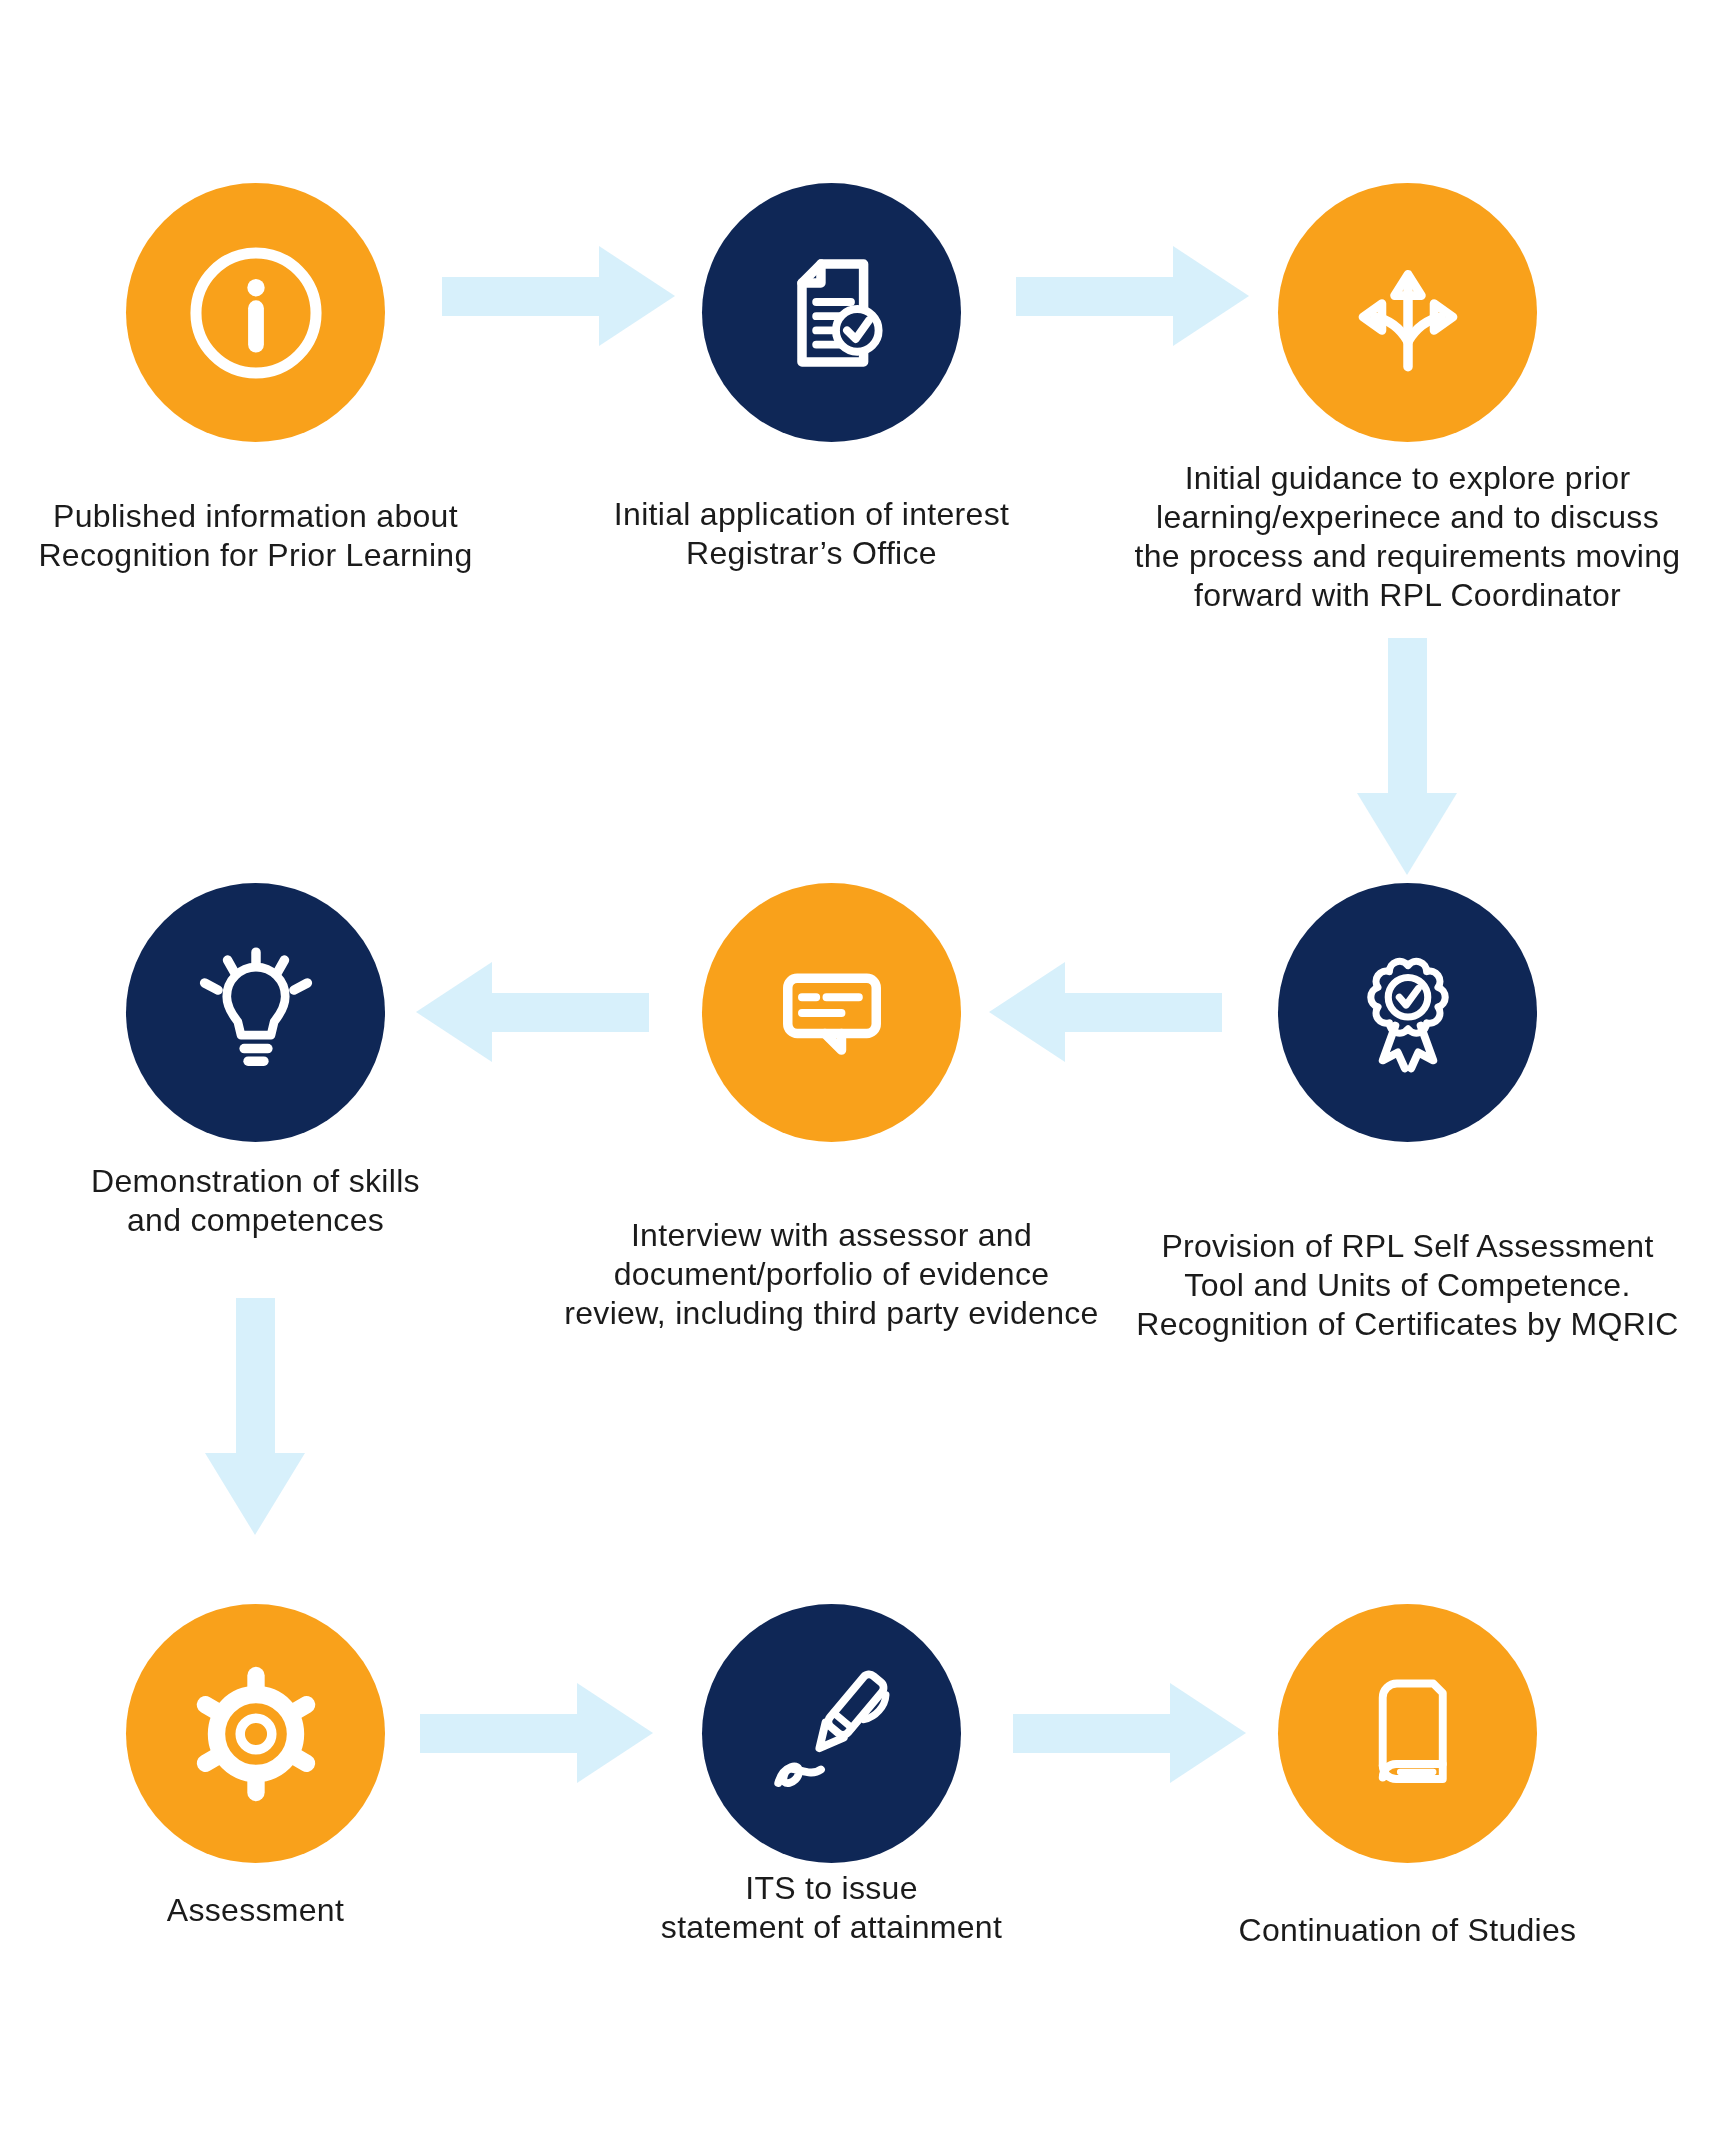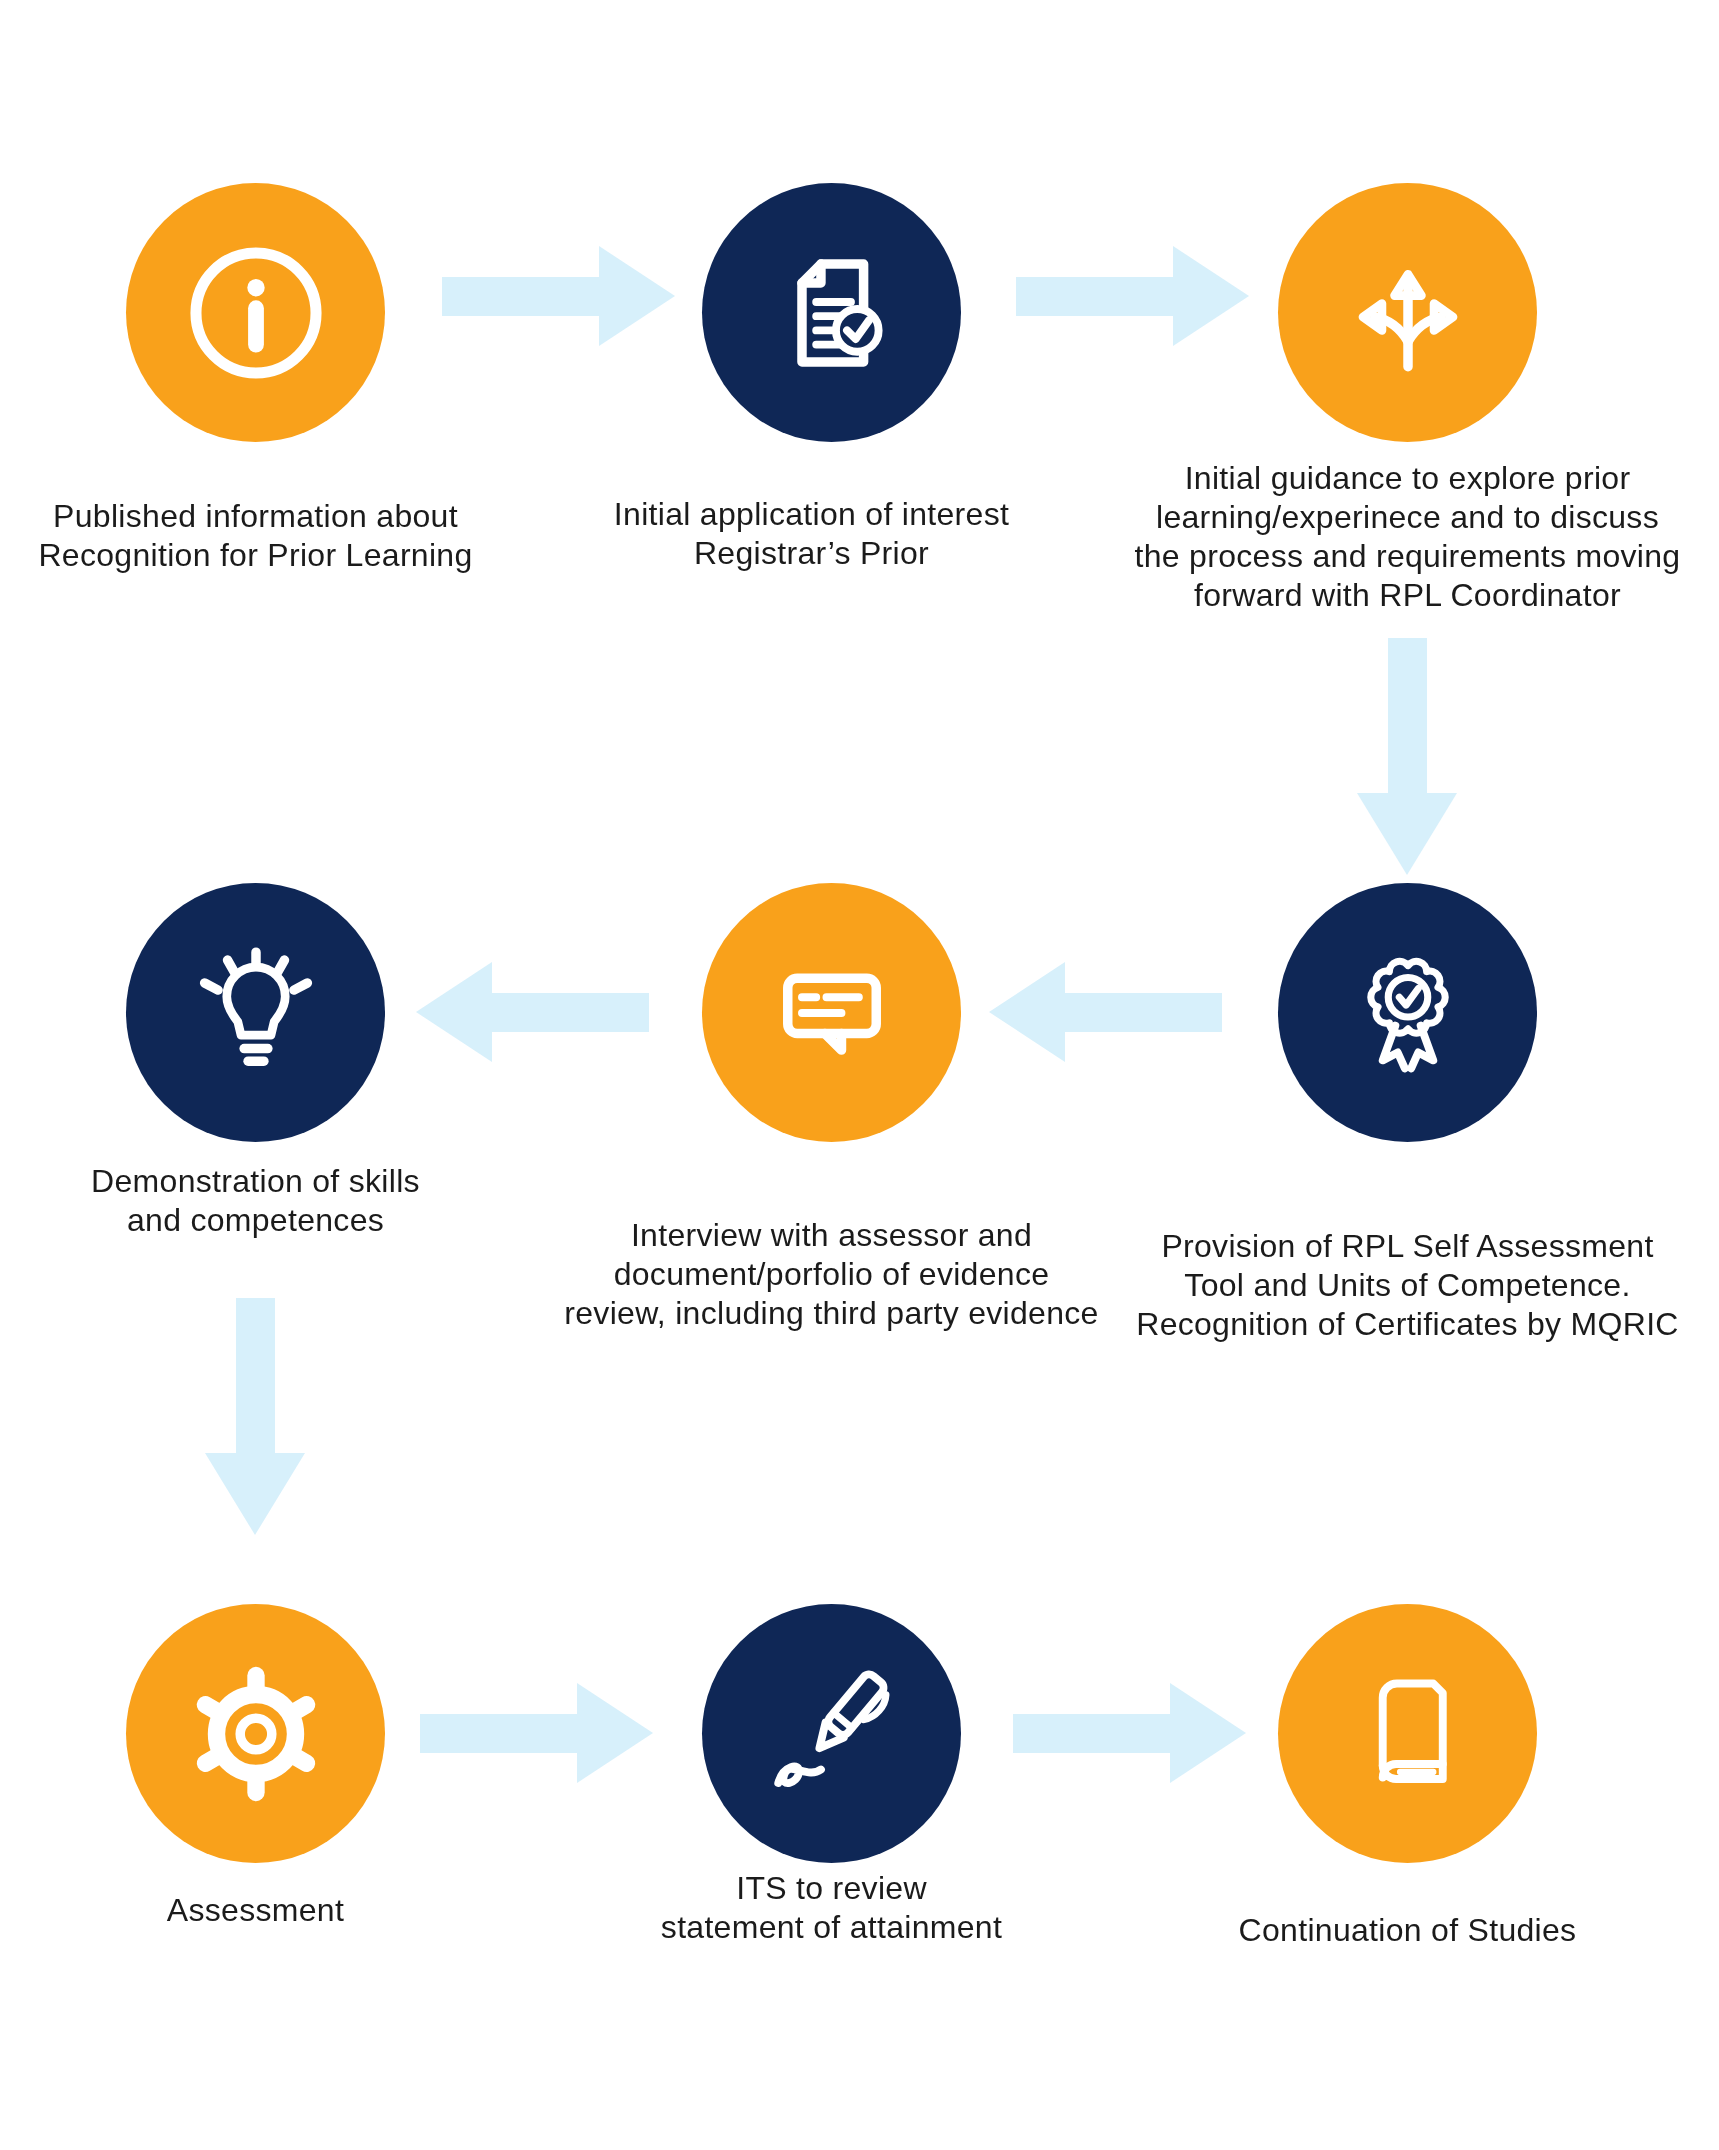--- a/index.html
+++ b/index.html
@@ -182,21 +182,21 @@
       <path d="M45 74 H66" stroke-width="4"></path>
     </svg>
   </div>
 
   <div class="label l1">
     <div>Published information about</div>
     <div>Recognition for Prior Learning</div>
   </div>
   <div class="label l2">
     <div>Initial application of interest</div>
-    <div>Registrar’s Prior</div>
+    <div>Registrar’s Office</div>
   </div>
   <div class="label l3">
     <div>Initial guidance to explore prior</div>
     <div>learning/experinece and to discuss</div>
     <div>the process and requirements moving</div>
     <div>forward with RPL Coordinator</div>
   </div>
   <div class="label l4">
     <div>Provision of RPL Self Assessment</div>
     <div>Tool and Units of Competence.</div>
@@ -208,21 +208,21 @@
     <div>review, including third party evidence</div>
   </div>
   <div class="label l6">
     <div>Demonstration of skills</div>
     <div>and competences</div>
   </div>
   <div class="label l7">
     <div>Assessment</div>
   </div>
   <div class="label l8">
-    <div>ITS to review</div>
+    <div>ITS to issue</div>
     <div>statement of attainment</div>
   </div>
   <div class="label l9">
     <div>Continuation of Studies</div>
   </div>
 
   <div class="arrow h right a1">
     <div class="shaft"></div>
     <div class="head"></div>
   </div>

